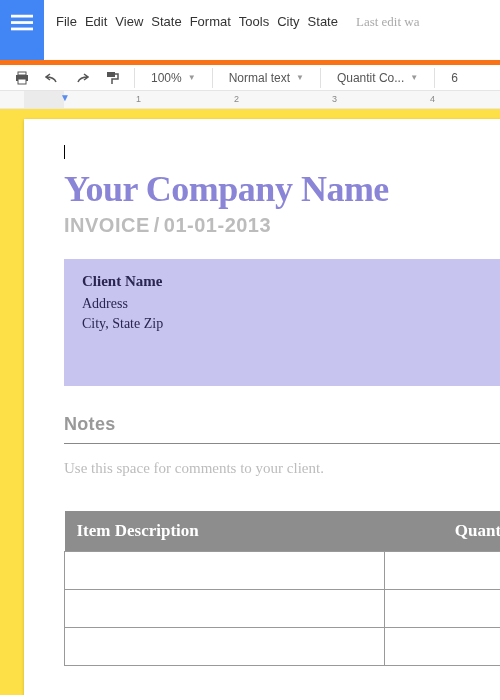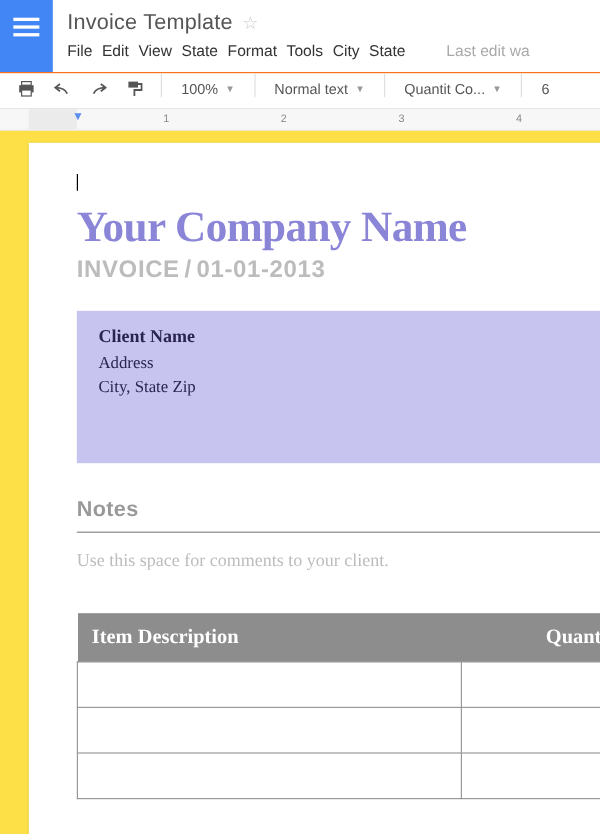--- a/index.html
+++ b/index.html
@@ -8,24 +8,24 @@
   
   .header { display: flex; align-items: flex-start; height: 60px; }
   .logo { width: 44px; height: 60px; background: #4285f4; display: flex; align-items: flex-start; justify-content: center; padding-top: 14px; }
   .logo svg { width: 22px; height: 18px; }
   .title-area { flex: 1; padding: 8px 8px 0 12px; }
   .title-row { display: flex; align-items: center; gap: 8px; }
   .doc-title { font-size: 18px; color: #555; font-weight: 400; letter-spacing: 0.2px; }
   .star { color: #ccc; font-size: 15px; cursor: pointer; }
   .menubar { display: flex; gap: 8px; margin-top: 6px; font-size: 13px; color: #333; }
   .menubar span { cursor: pointer; }
-  .last-edit { color: #aaa; margin-left: 26px; white-space: nowrap; }
+  .last-edit { color: #aaa; margin-left: 10px; white-space: nowrap; font-family: Liberation Serif, serif; }
 
   
-  .toolbar { display: flex; align-items: flex-start; height: 31px; border-top: 1px solid #f97316; border-bottom: 1px solid #e5e5e5; box-shadow: 0 1px 3px rgba(0,0,0,0.08); padding: 0 8px; gap: 2px; }
+  .toolbar { display: flex; align-items: center; height: 31px; border-top: 5px solid #f97316; border-bottom: 1px solid #e5e5e5; box-shadow: 0 1px 3px rgba(0,0,0,0.08); padding: 0 8px; gap: 2px; }
   .tb-btn { width: 28px; height: 26px; display: flex; align-items: center; justify-content: center; cursor: pointer; color: #555; border-radius: 2px; }
   .tb-sep { width: 1px; height: 20px; background: #e0e0e0; margin: 0 6px; }
   .tb-drop { display: flex; align-items: center; gap: 6px; padding: 0 8px; height: 26px; cursor: pointer; font-size: 12px; color: #555; }
   .tb-drop .arrow { font-size: 8px; color: #999; }
 
   
   .ruler { height: 18px; background: #f7f7f7; border-bottom: 1px solid #e8e8e8; position: relative; font-size: 9px; color: #888; overflow: hidden; }
   .ruler .page-start { position: absolute; left: 24px; top: 0; bottom: 0; width: 476px; }
   .ruler .margin { position: absolute; top: 0; bottom: 0; background: #e0e0e0; opacity: 0.5; }
   .ruler .tick { position: absolute; top: 3px; }
@@ -60,24 +60,20 @@
 
 <div class="header">
   <div class="logo">
     <svg viewBox="0 0 24 18">
         <rect x="0" y="0" width="24" height="3" fill="#fff"></rect>
         <rect x="0" y="7" width="24" height="3" fill="#fff"></rect>
         <rect x="0" y="14" width="24" height="3" fill="#fff"></rect>
       </svg>
   </div>
   <div class="title-area">
-    <div class="title-row">
-      <span class="doc-title">Invoice Template</span>
-      <span class="star">☆</span>
-    </div>
     <div class="menubar">
       <span>File</span>
       <span>Edit</span>
       <span>View</span>
       <span>State</span>
       <span>Format</span>
       <span>Tools</span>
       <span>City</span>
       <span>State</span>
       <span class="last-edit">Last edit wa</span>

